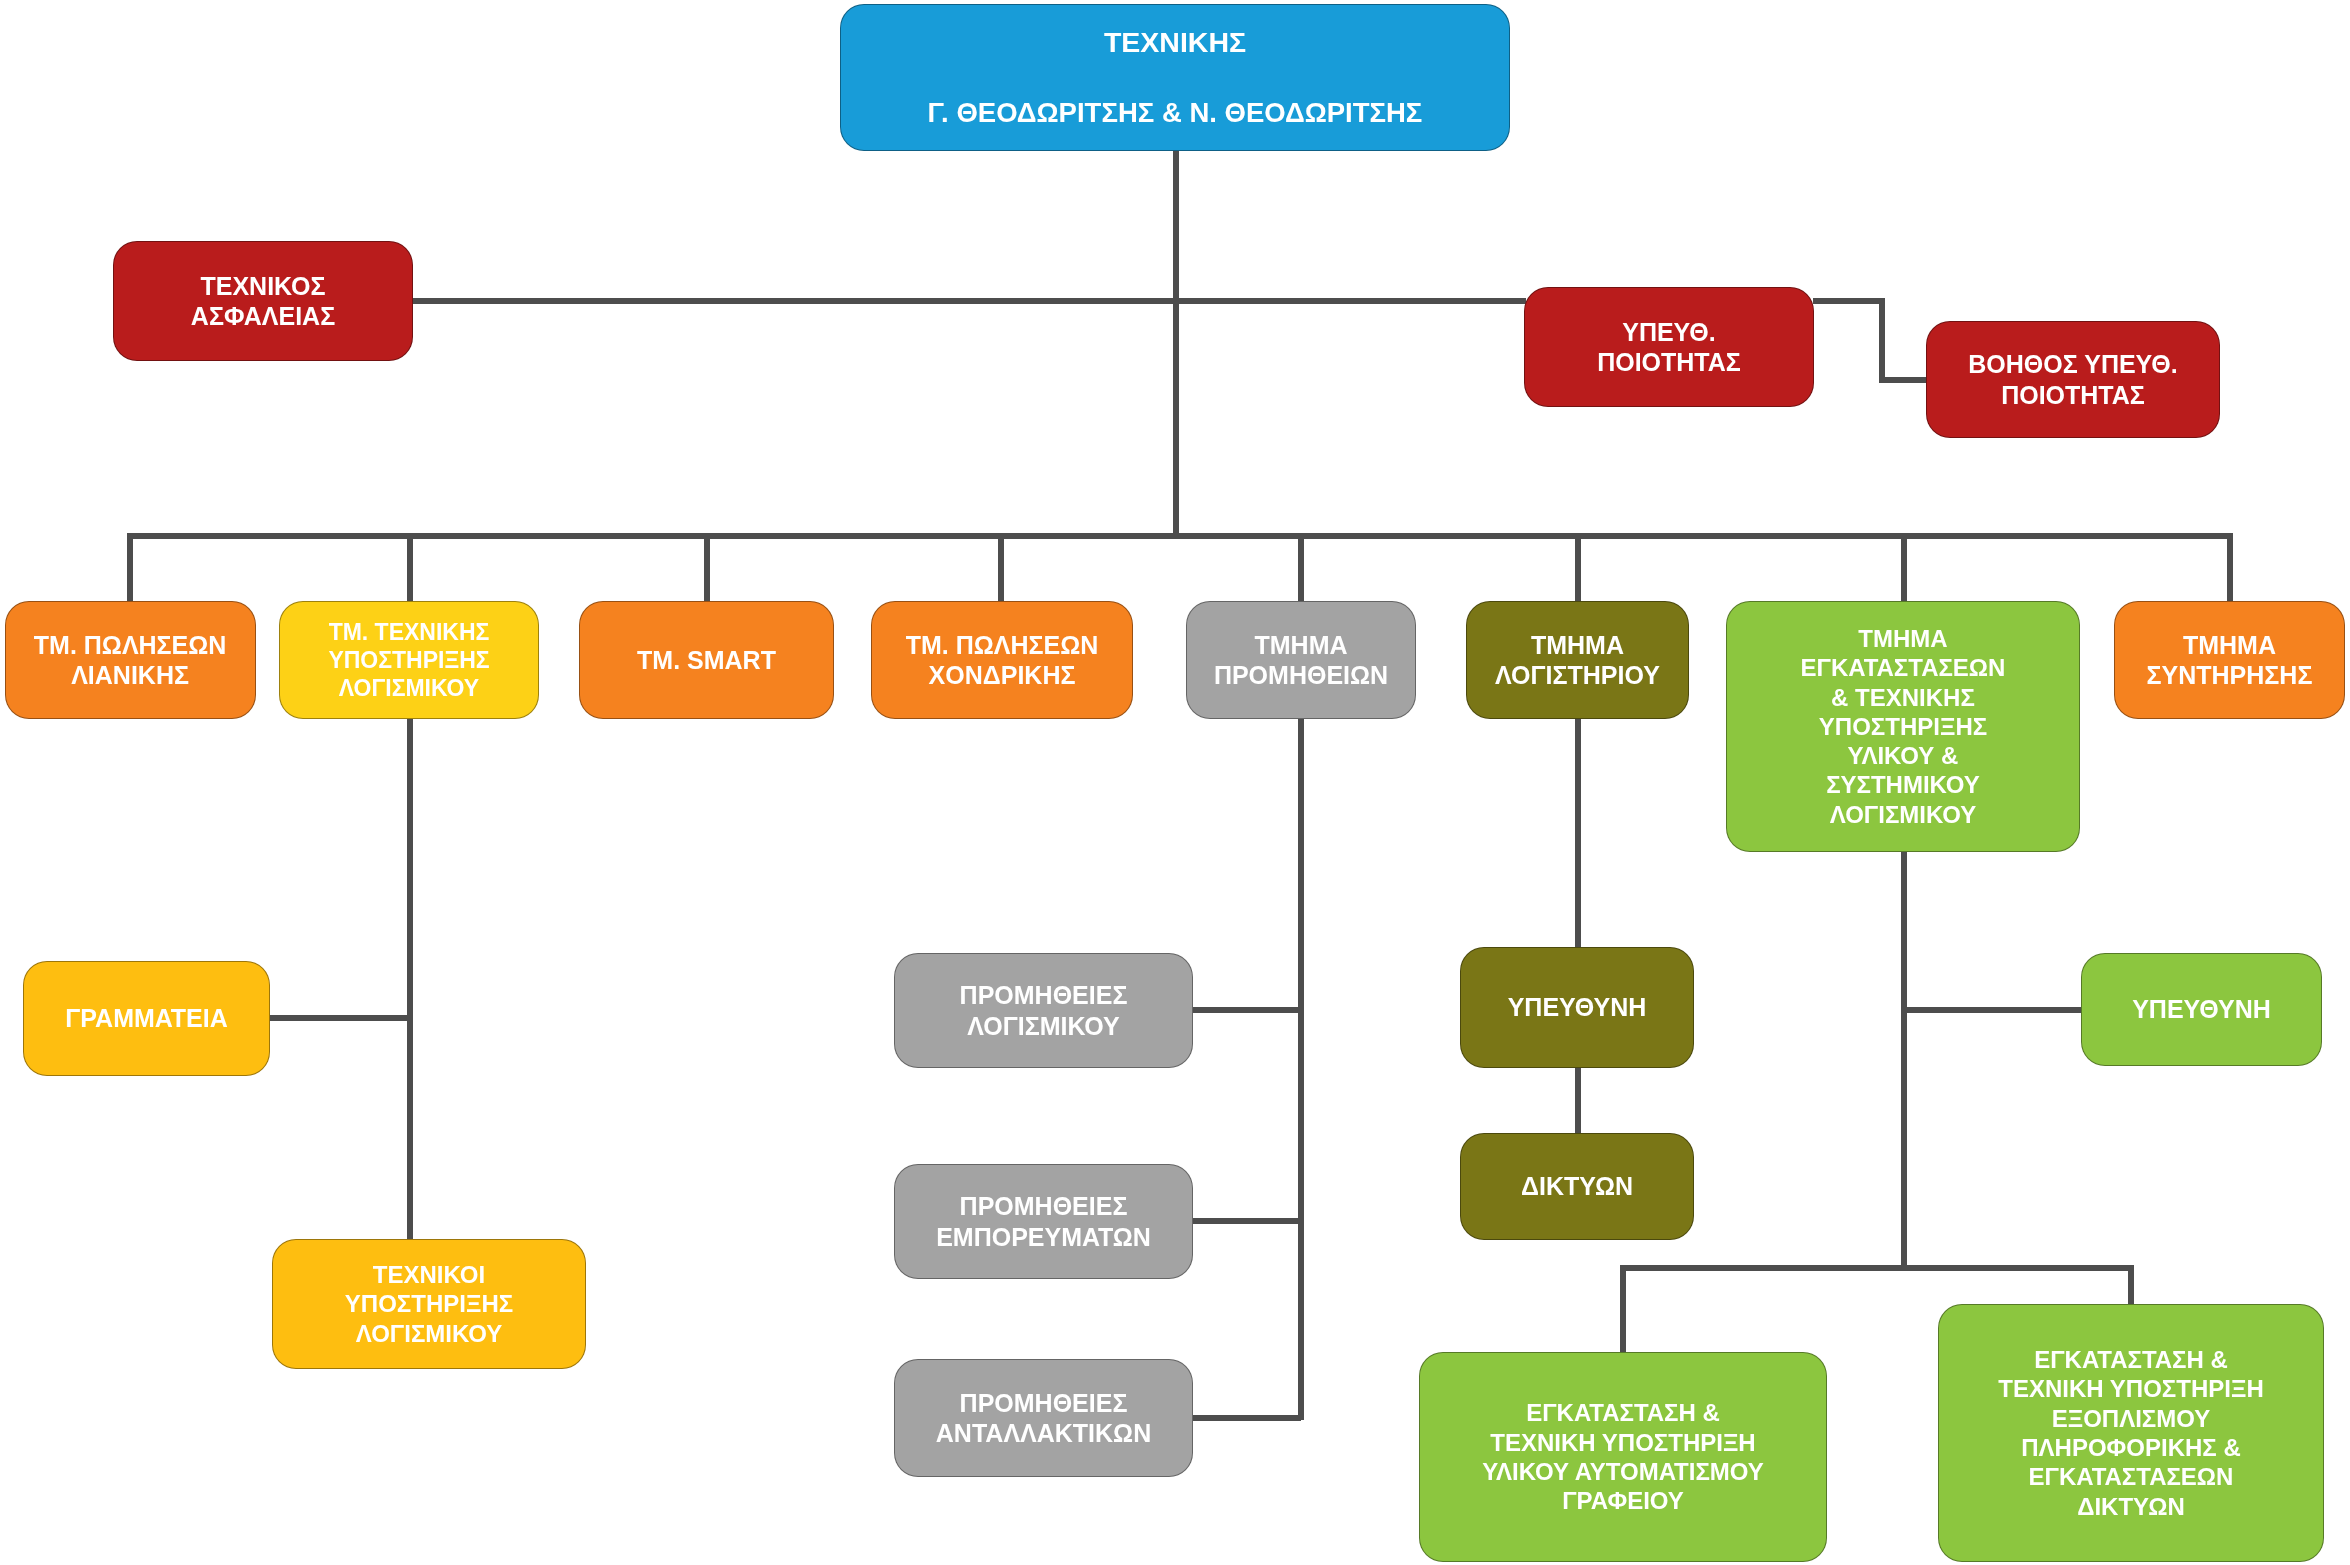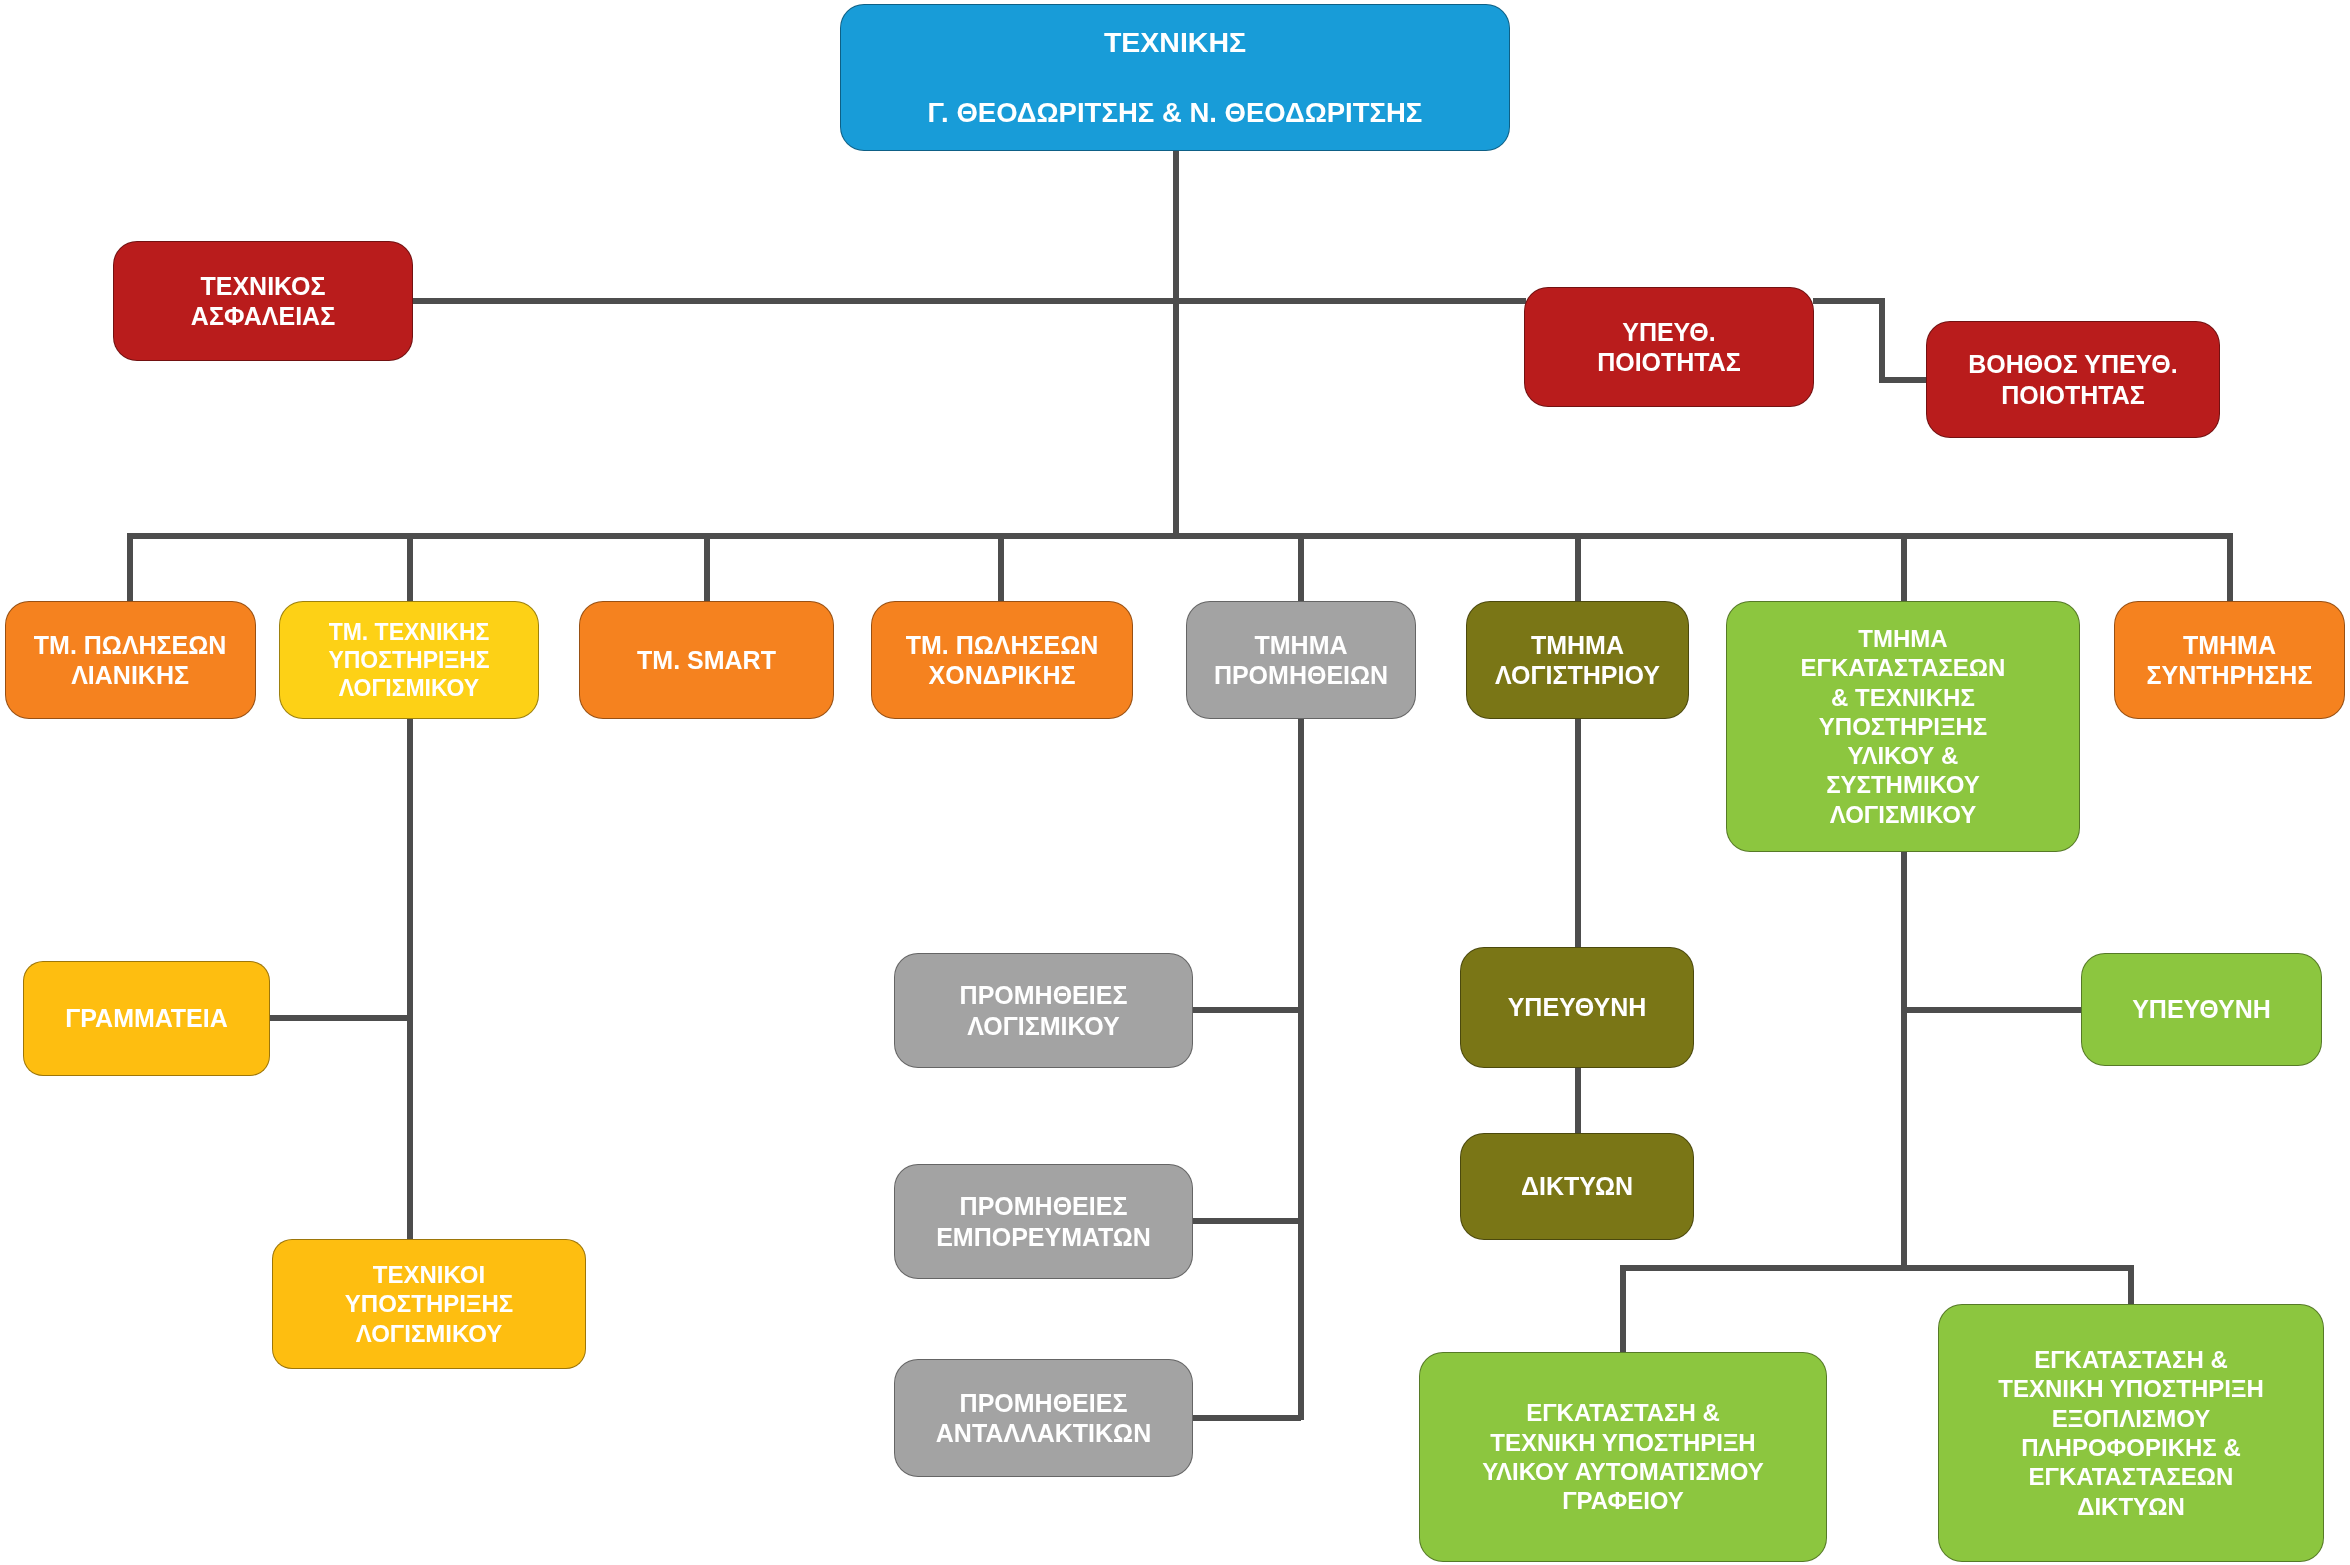--- a/index.html
+++ b/index.html
@@ -19,21 +19,21 @@
     padding:9.2px 13px;
     white-space:pre-line;
   }
   .fs-26 { font-size:24px; }
   .fs-25 { font-size:23px; }
 
   .blue   { background:#189cd8; }
   .green  { background:#b91c1c; }
   .orange { background:#f5821f; }
   .yellow { background:#fdd116; }
-  .gold   { background:#febe10;border-radius:20px; }
+  .gold   { background:#febe10; }
   .gray   { background:#a3a3a3; }
   .olive  { background:#7a7616; }
   .lgreen { background:#8cc63f; }
 
   .root-node { justify-content:space-between; padding:20px 22px; }
   .root-title { font-size:28.5px; }
   .root-subtitle { font-size:27.5px; }
 
   .line { position:absolute; background:#4d4d4d; }
 </style>

